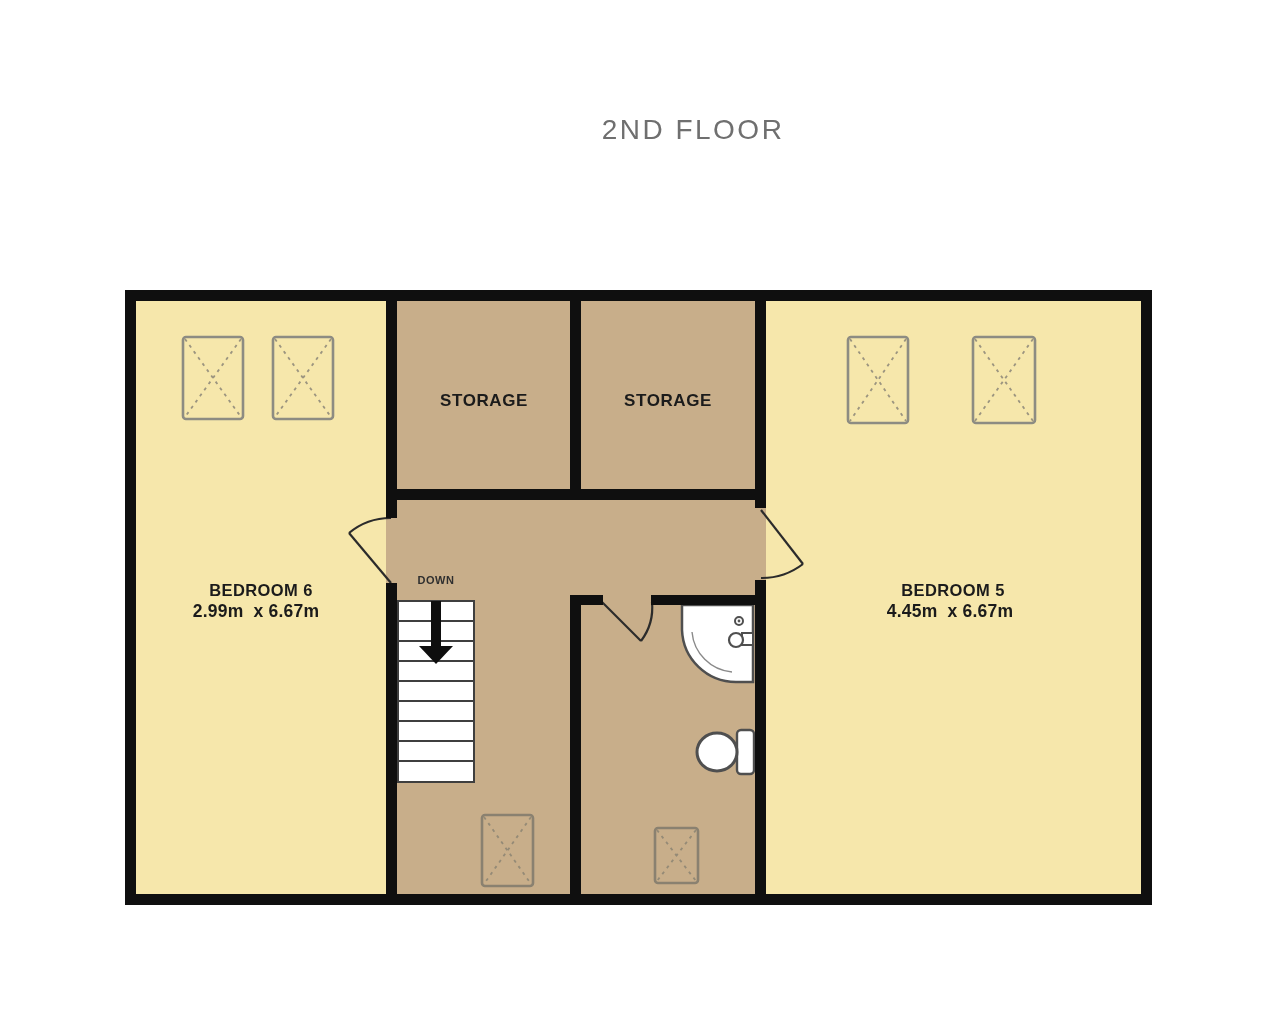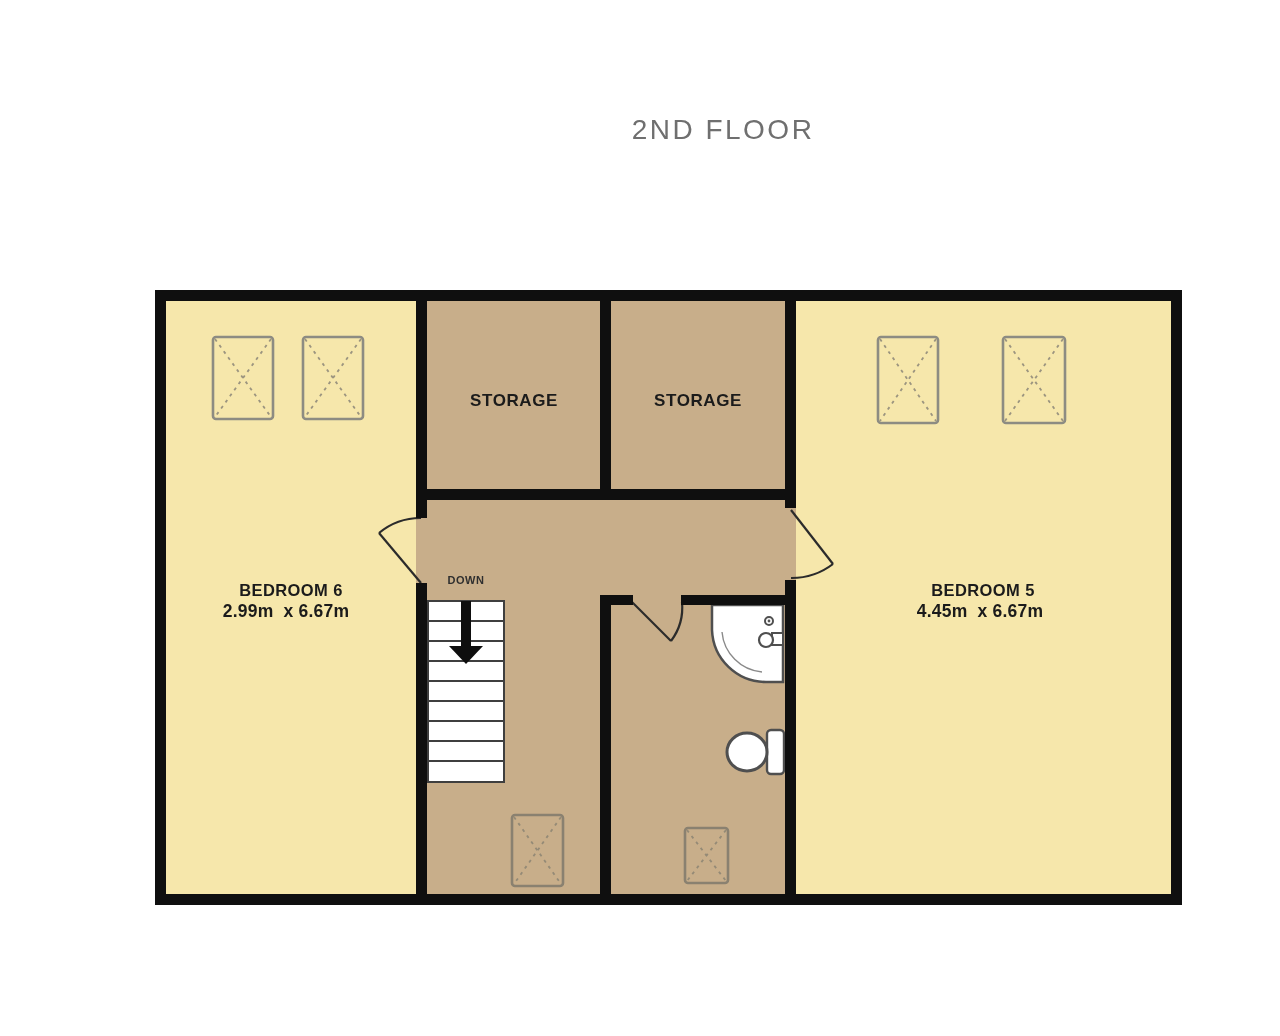--- a/index.html
+++ b/index.html
@@ -3,21 +3,21 @@
 <meta charset="utf-8">
 <style>
   html, body {
     margin: 0;
     padding: 0;
     background: #ffffff;
     width: 1280px;
     height: 1036px;
     font-family: "Liberation Sans", sans-serif;
   }
-  .stage { position: relative; width: 1020px; height: 1036px; padding-left: 30px; }
+  .stage { position: relative; width: 1020px; height: 1036px; }
   svg { display: block; }
   text { font-family: "Liberation Sans", sans-serif; }
   .title-text {
     font-size: 28px;
     letter-spacing: 2.5px;
     font-weight: 500;
   }
   .room-name {
     font-size: 16.5px;
     font-weight: 700;

